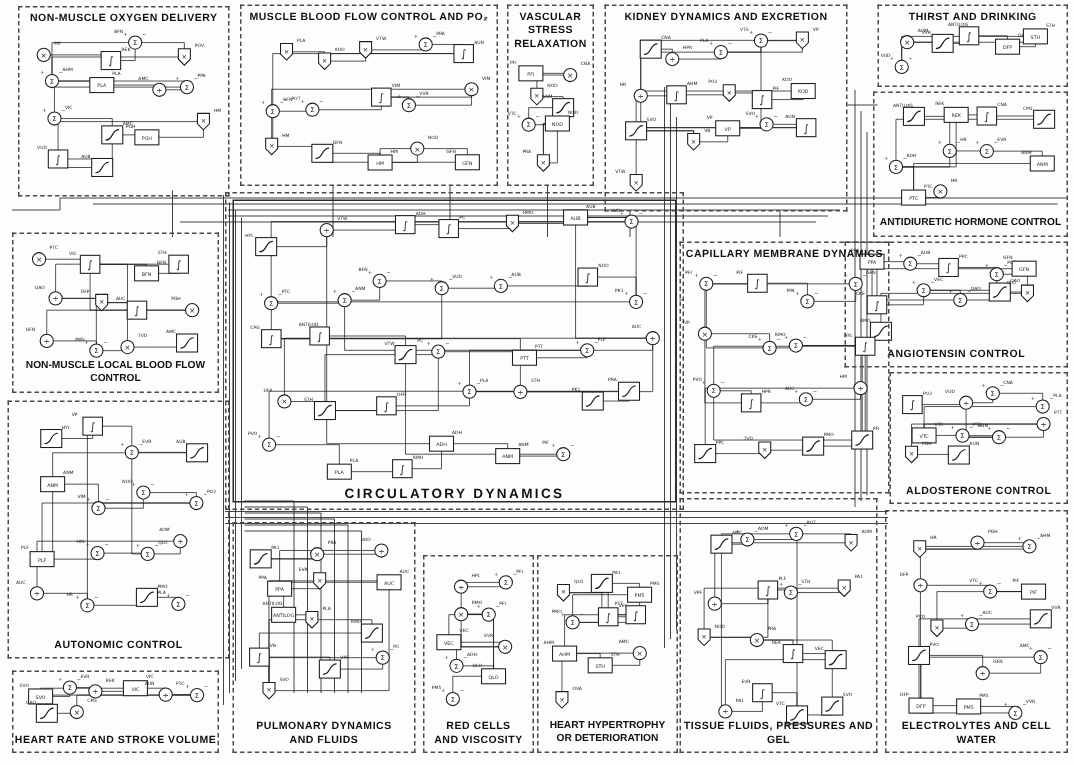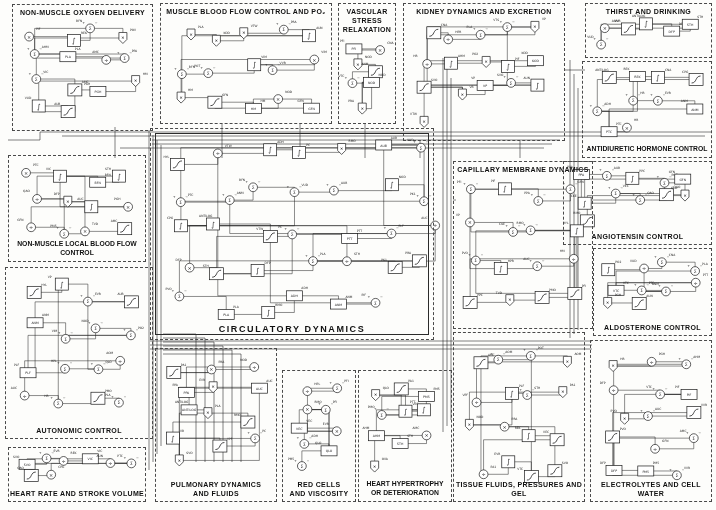--- a/index.html
+++ b/index.html
@@ -1744,21 +1744,21 @@
     </div>
     <div class="section" style="left: 593px; top: 248px; width: 119px; height: 88px;">
       <div class="title bottom">ALDOSTERONE  CONTROL</div>
     </div>
     <div class="section" style="left: 8px; top: 155px; width: 138px; height: 107px;">
       <div class="title bottom tight">NON-MUSCLE  LOCAL  BLOOD  FLOW  CONTROL</div>
     </div>
     <div class="section" style="left: 453px; top: 161px; width: 140px; height: 168px;">
       <div class="title top">CAPILLARY  MEMBRANE  DYNAMICS</div>
     </div>
-    <div class="section inner-frame" style="left: 150px; top: 128px; width: 284px; height: 212px;">
+    <div class="section inner-frame" style="left: 150px; top: 128px; width: 306px; height: 212px;">
       <div class="title bottom big">CIRCULATORY  DYNAMICS</div>
     </div>
     <div class="section" style="left: 5px; top: 267px; width: 148px; height: 172px;">
       <div class="title bottom">AUTONOMIC  CONTROL</div>
     </div>
     <div class="section" style="left: 8px; top: 447px; width: 138px; height: 55px;">
       <div class="title bottom">HEART RATE AND STROKE VOLUME</div>
     </div>
     <div class="section" style="left: 155px; top: 348px; width: 122px; height: 154px;">
       <div class="title bottom">PULMONARY DYNAMICS

